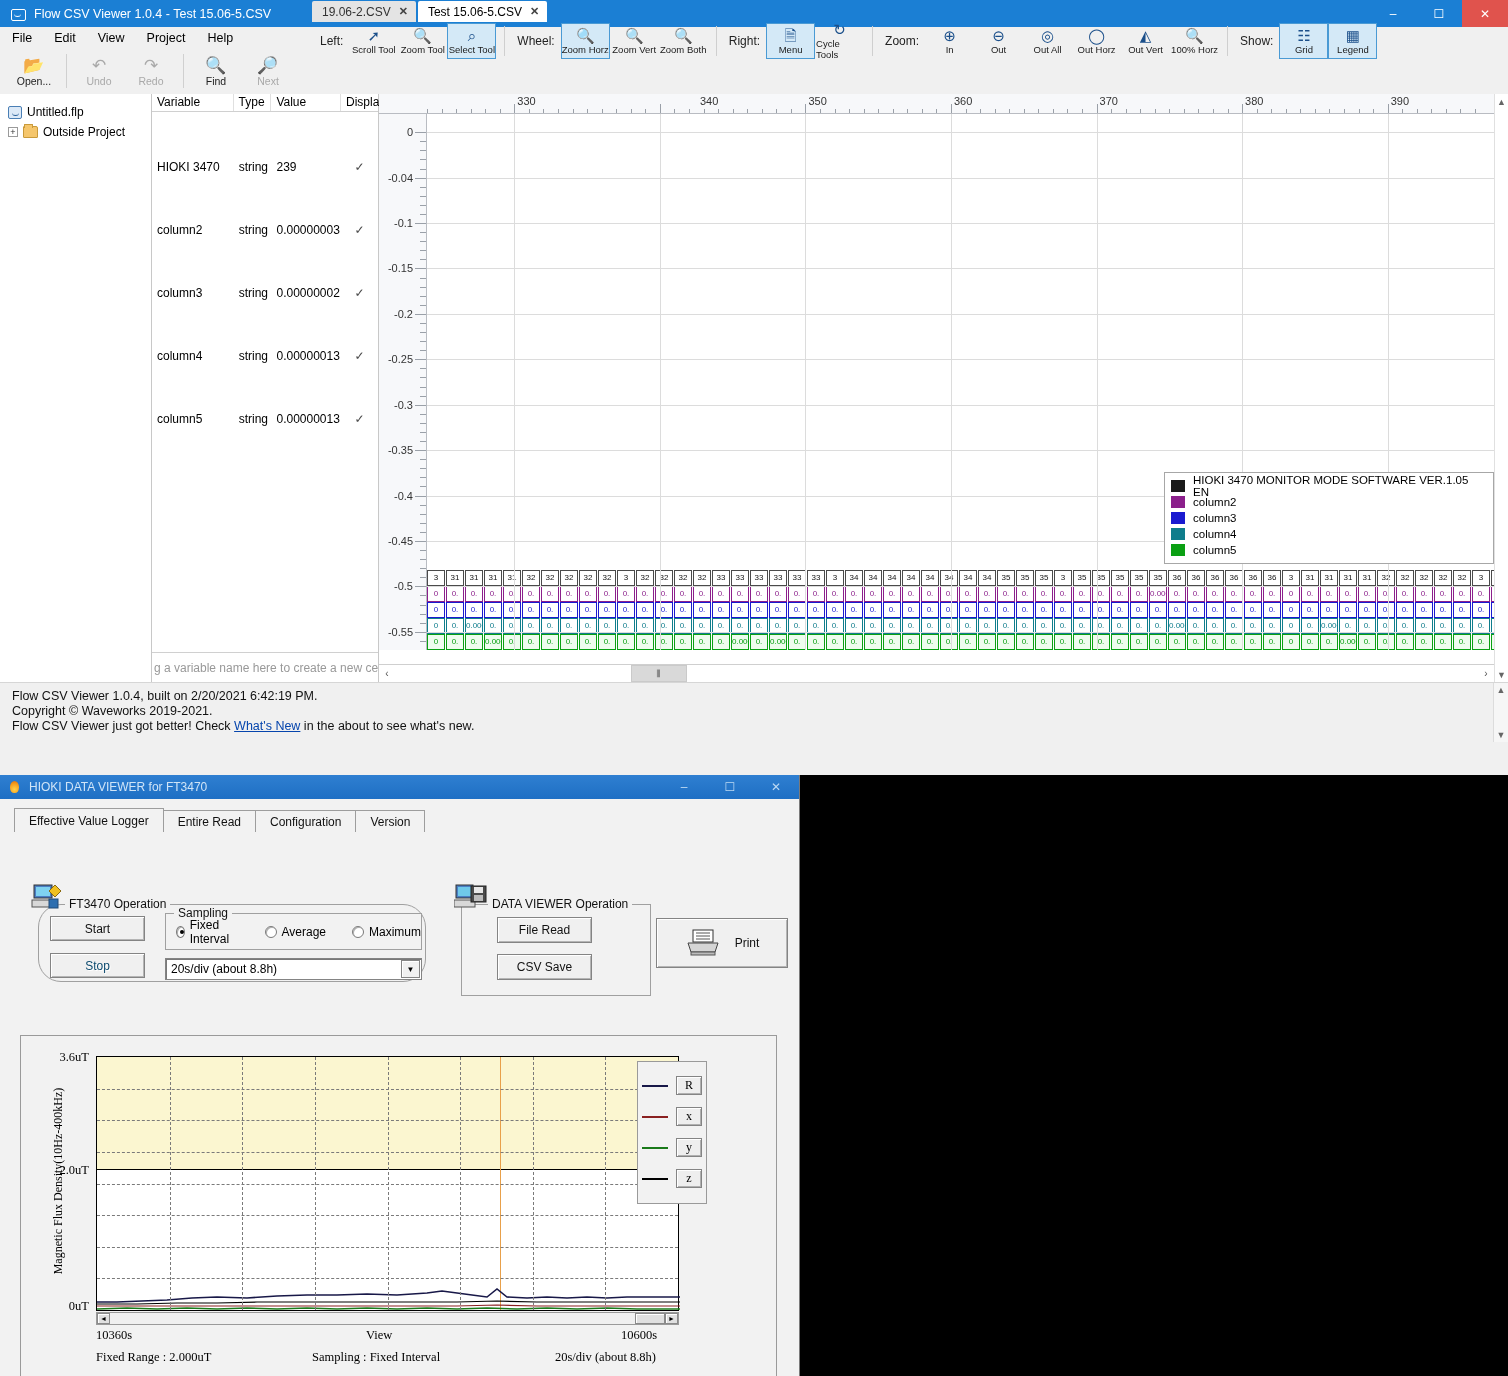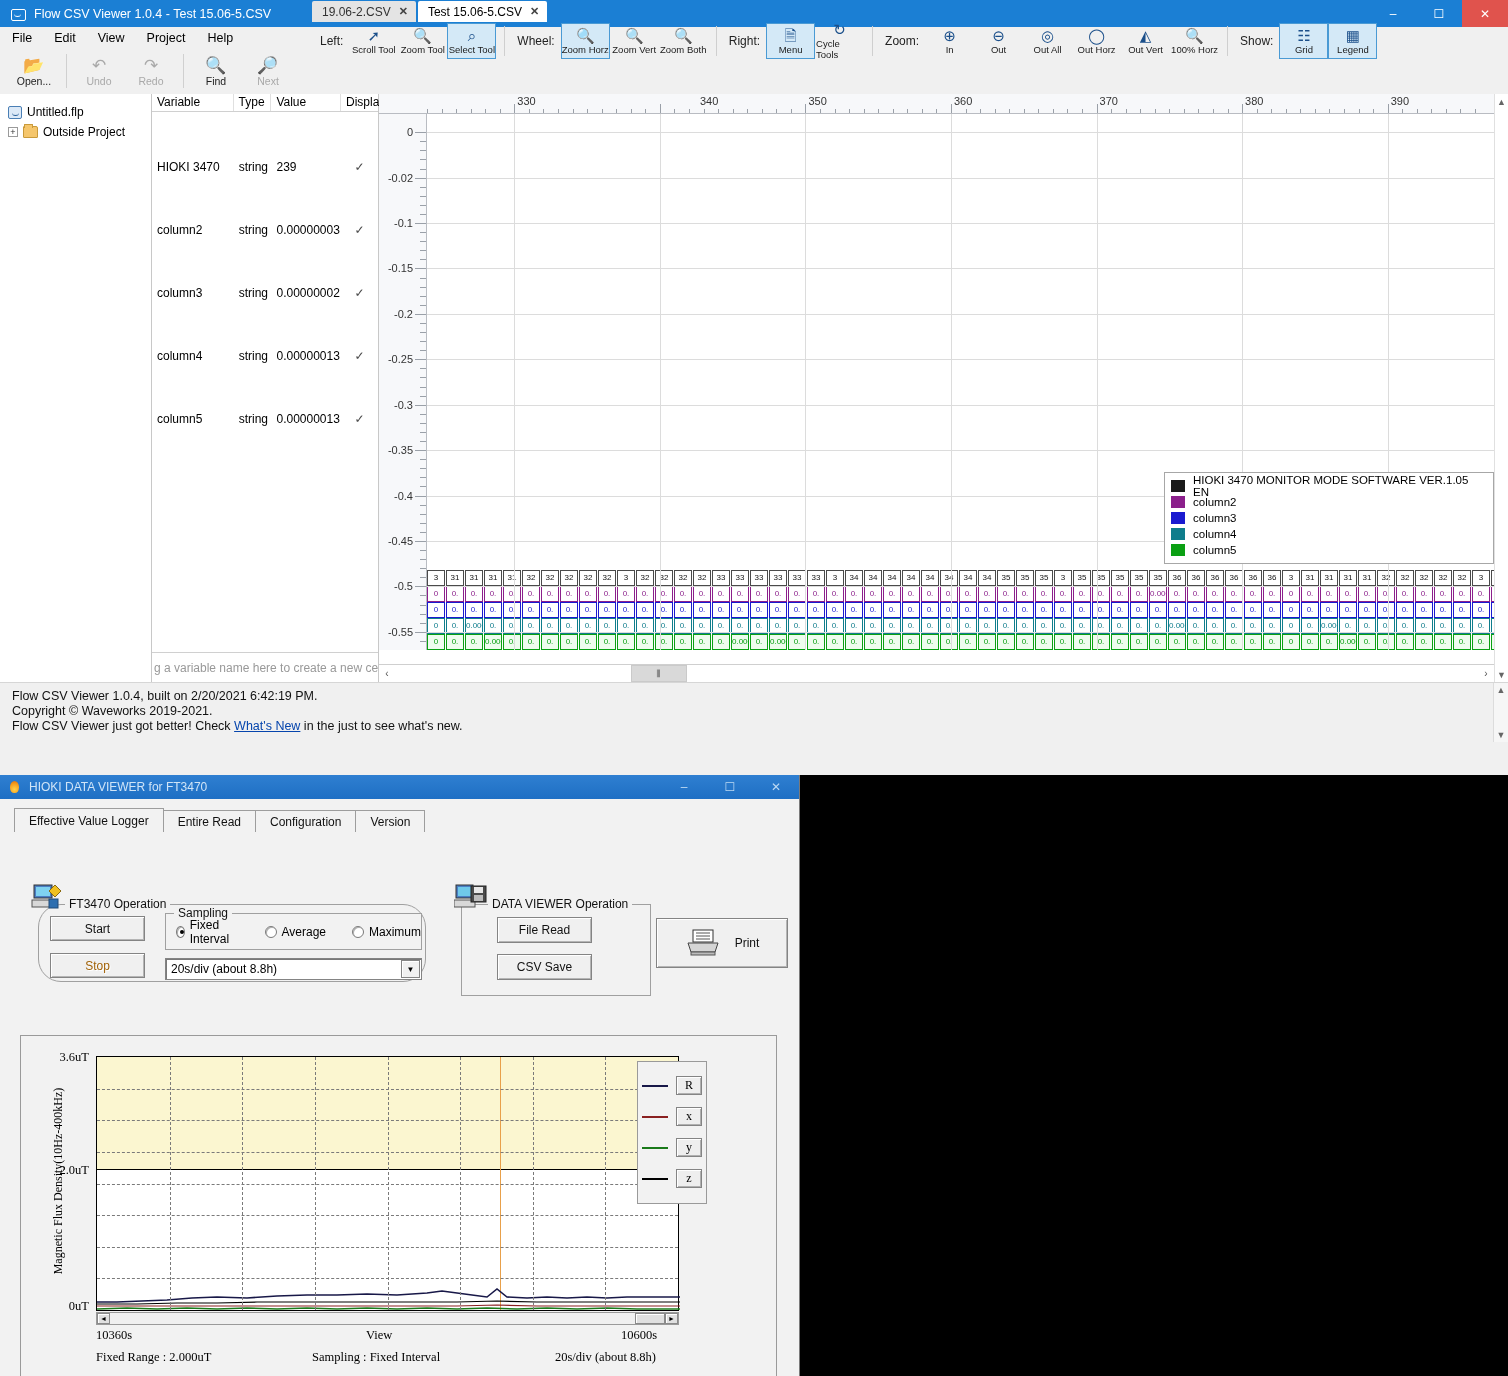--- a/index.html
+++ b/index.html
@@ -274,21 +274,21 @@
     padding:0 4px; font-size:12px; color:#111;
   }
   .gbox-icon { position:absolute; left:-8px; top:-22px; width:34px; height:30px; }
 
   .w95btn {
     background:#f0f0f0; border:1px solid #848484;
     box-shadow: inset 1px 1px 0 #fff, inset -1px -1px 0 #b5b5b5;
     display:flex; align-items:center; justify-content:center;
     font-size:12px; color:#111;
   }
-  .w95btn.disabled { color:#a16207; text-shadow:1px 1px 0 #fff; }
+  .w95btn.disabled { color:#0c4a6e; text-shadow:1px 1px 0 #fff; }
 
   .radio { display:flex; align-items:center; gap:5px; font-size:12px; }
   .radio .rdot {
     width:12px; height:12px; border-radius:50%; background:#fff;
     border:1px solid #7a7a7a; box-shadow: inset 1px 1px 0 #b0b0b0;
     position:relative;
   }
   .radio.on .rdot::after{
     content:""; position:absolute; left:3px; top:3px; width:4px; height:4px;
     border-radius:50%; background:#000;
@@ -641,21 +641,21 @@
               <div class="rtick minor" style="left: 1081.44px;"></div>
               <div class="rtick minor" style="left: 1096px;"></div>
             </div>
           <div id="yaxis">
               <div class="ylabel" style="top: 18.1695px;">0</div>
               <div class="ytick major" style="top: 18.1695px;"></div>
               <div class="ytick minor" style="top: 27.2542px;"></div>
               <div class="ytick minor" style="top: 36.339px;"></div>
               <div class="ytick minor" style="top: 45.4237px;"></div>
               <div class="ytick minor" style="top: 54.5085px;"></div>
-              <div class="ylabel" style="top: 63.5932px;">-0.02</div>
+              <div class="ylabel" style="top: 63.5932px;">-0.04</div>
               <div class="ytick major" style="top: 63.5932px;"></div>
               <div class="ytick minor" style="top: 72.678px;"></div>
               <div class="ytick minor" style="top: 81.7627px;"></div>
               <div class="ytick minor" style="top: 90.8475px;"></div>
               <div class="ytick minor" style="top: 99.9322px;"></div>
               <div class="ylabel" style="top: 109.017px;">-0.1</div>
               <div class="ytick major" style="top: 109.017px;"></div>
               <div class="ytick minor" style="top: 118.102px;"></div>
               <div class="ytick minor" style="top: 127.186px;"></div>
               <div class="ytick minor" style="top: 136.271px;"></div>
@@ -1066,21 +1066,21 @@
           </div>
         </div>
       </div>
     </div>
   </div>
 
   <div id="flow-status">
     <div>Flow CSV Viewer 1.0.4, built on 2/20/2021 6:42:19 PM.</div>
     <div>Copyright © Waveworks 2019-2021.</div>
     <div>
-      <span>Flow CSV Viewer just got better! Check </span><span class="link">What's New</span><span> in the just to see what's new.</span>
+      <span>Flow CSV Viewer just got better! Check </span><span class="link">What's New</span><span> in the about to see what's new.</span>
     </div>
     <div id="status-vscroll">
       <span>▲</span>
       <span>▼</span>
     </div>
   </div>
   <div id="flow-bottombar"></div>
 </div>
 
 <div id="hioki-window">

